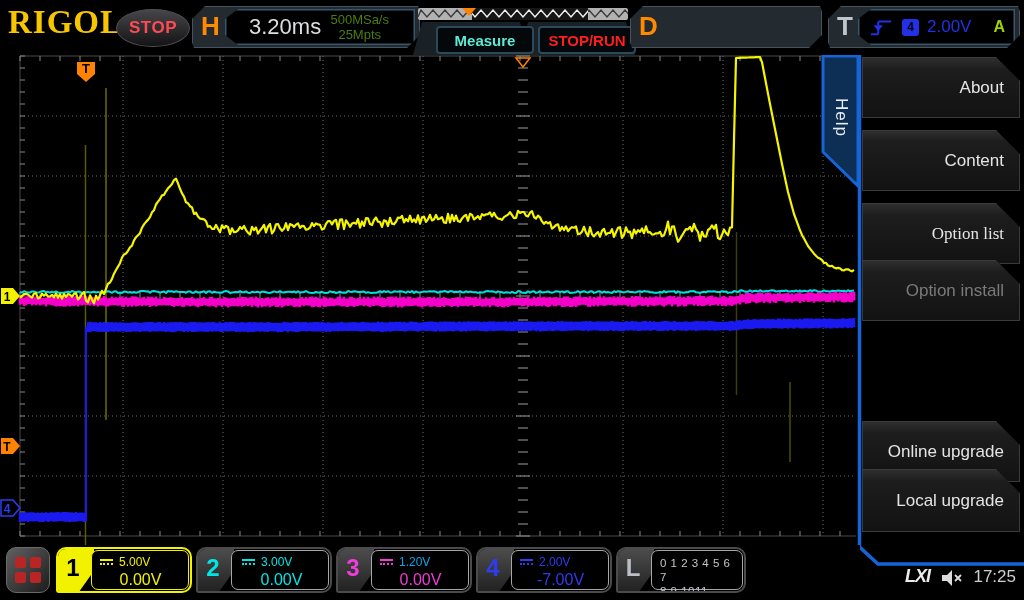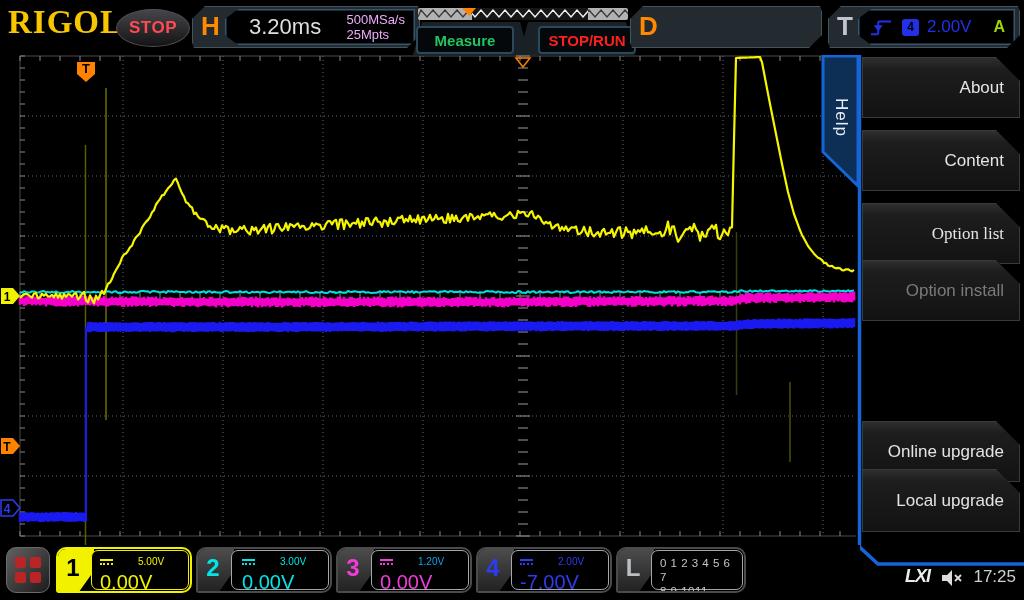--- a/index.html
+++ b/index.html
@@ -5,21 +5,21 @@
   html,body{margin:0;padding:0;background:#000;width:1024px;height:600px;overflow:hidden;}
   .screen{position:relative;width:1024px;height:600px;background:#000;font-family:"Liberation Sans",sans-serif;-webkit-user-select:none;user-select:none;}
   
   .topbar{position:absolute;left:0;top:0;width:1024px;height:55px;background:#000;}
   .logo{position:absolute;left:8px;top:4px;font-family:"Liberation Serif",serif;font-weight:bold;font-size:33px;color:#f7c600;letter-spacing:1px;}
   .stop-badge{position:absolute;left:116px;top:9px;width:72px;height:36px;border-radius:50%;background:linear-gradient(#46464a,#141416);border:1px solid #505054;display:flex;align-items:center;justify-content:center;color:#ff4a52;font-weight:bold;font-size:17px;letter-spacing:.5px;}
   .tb-group{position:absolute;top:6px;height:42px;background:#232a30;box-shadow:inset 0 0 0 1px #46525c;clip-path:polygon(13px 0,calc(100% - 2px) 0,100% 6px,100% calc(100% - 13px),calc(100% - 13px) 100%,2px 100%,0 calc(100% - 6px),0 13px);}
   .tb-letter{position:absolute;left:9px;top:5px;font-size:26px;font-weight:bold;color:#ff8a00;}
   .tb-inner{position:absolute;left:33px;right:5px;top:3px;bottom:3px;background:#000;box-shadow:inset 0 0 0 1.5px #34566e;clip-path:polygon(13px 0,100% 0,100% 100%,13px 100%,0 calc(100% - 10px),0 10px);display:flex;align-items:center;}
   .tb-main{color:#dcdee0;font-size:22px;padding-left:24px;}
-  .tb-sub{margin-left:auto;text-align:left;padding-right:10px;color:#f0abfc;font-size:13px;line-height:15px;}
+  .tb-sub{margin-left:auto;text-align:center;padding-right:26px;color:#4d7c0f;font-size:13px;line-height:15px;}
   .btn-wrap{position:absolute;top:22px;height:33px;background:#1a2126;clip-path:polygon(9px 0,calc(100% - 9px) 0,100% 100%,0 100%);}
   .tb-btn{position:absolute;top:26px;height:24px;background:#05080a;border:2px solid #2a4a5c;border-radius:4px;display:flex;align-items:center;justify-content:center;font-weight:bold;font-size:15px;}
   .t-inner-row{display:flex;align-items:center;width:100%;padding:0 6px 0 10px;gap:8px;}
   .t-badge{width:17px;height:17px;border-radius:3px;display:flex;align-items:center;justify-content:center;font-size:12px;font-weight:bold;color:#000;}
   .t-level{font-size:17px;}
   .t-mode{margin-left:auto;color:#9fd400;font-weight:bold;font-size:16px;padding-right:4px;}
   
   .right-bg{position:absolute;left:858px;top:55px;width:166px;height:545px;background:#000;}
   .help-tab-label{position:absolute;left:826px;top:72px;width:30px;height:90px;writing-mode:vertical-rl;color:#e9eef5;font-size:17px;letter-spacing:1px;display:flex;align-items:center;justify-content:center;}
   .menu-btn{position:absolute;left:862px;width:158px;height:61px;background:linear-gradient(#303030 0%,#1d1d1d 20%,#121212 100%);box-shadow:inset 0 0 0 1px #3a3a3a;clip-path:polygon(0 0,calc(100% - 24px) 0,100% 24px,100% 100%,0 100%);display:flex;align-items:center;justify-content:flex-end;padding-right:16px;box-sizing:border-box;color:#e4e4e4;font-size:17px;}
@@ -31,22 +31,22 @@
   .spk{position:absolute;right:60px;top:568px;}
   
   .bottombar{position:absolute;left:0;top:545px;width:860px;height:55px;background:#000;}
   .grid-btn{position:absolute;left:6px;top:2px;width:44px;height:46px;border-radius:10px;background:linear-gradient(135deg,#606060,#1c1c1c);border:1px solid #6a6a6a;display:flex;align-items:center;justify-content:center;box-sizing:border-box;}
   .grid-ic{display:grid;grid-template-columns:11px 11px;grid-gap:4px;}
   .grid-ic i{width:11px;height:11px;background:#b92525;border-radius:2px;}
   .ch-box{position:absolute;top:2px;width:136px;height:46px;border:2px solid #4b4b4b;border-radius:10px 10px 10px 3px;background:#000;box-sizing:border-box;overflow:hidden;}
   .ch-wedge{position:absolute;left:0;top:0;width:36px;height:42px;background:linear-gradient(#4c4c4c,#222);clip-path:polygon(0 0,100% 0,100% 52%,60% 100%,0 100%);}
   .ch-num{position:absolute;left:0;top:5px;width:30px;text-align:center;font-size:24px;font-weight:bold;}
   .ch-inner{position:absolute;left:33px;top:1px;right:1px;bottom:1px;background:#000;border:1.5px solid #a2a8ac;border-radius:7px;box-sizing:border-box;padding:1px 7px 0 8px;}
-  .ch-row1{display:flex;align-items:center;gap:24px;font-size:10px;height:19px;}
-  .ch-row2{text-align:left;font-size:20px;height:19px;}
+  .ch-row1{display:flex;align-items:center;gap:5px;font-size:12px;height:19px;}
+  .ch-row2{text-align:center;font-size:16px;height:19px;}
   .dc-icon{display:inline-block;width:14px;}
   .dc-icon i{display:block;width:13px;height:2px;}
   .dc-icon i.b{height:0;border-bottom:2px dotted;background:none !important;margin-top:2px;}
   .lg-rows{color:#c3c7cb;font-size:11.5px;line-height:14px;padding-top:4px;letter-spacing:.5px;}
   svg text{font-family:"Liberation Sans",sans-serif;}
 </style>
 </head>
 <body>
 
 <div class="screen">
@@ -72,21 +72,21 @@
         <path d="M0,10 L3,3 L9,10 L15,3 L21,10 L27,3 L33,10 L39,3 L45,10 L51,3 L57,10 L63,3 L69,10 L75,3 L81,10 L87,3 L93,10 L99,3 L105,10 L111,3 L117,10 L123,3 L129,10 L135,3 L141,10 L147,3 L153,10 L159,3 L165,10 L171,3 L177,10 L183,3 L189,10 L195,3 L201,10 L207,3 L213,10" fill="none" stroke="#3a3a3a" stroke-width="1.4"></path>
         <clipPath id="midclip">
           <rect x="54" y="0" width="116" height="14"></rect>
         </clipPath>
         <path d="M0,10 L3,3 L9,10 L15,3 L21,10 L27,3 L33,10 L39,3 L45,10 L51,3 L57,10 L63,3 L69,10 L75,3 L81,10 L87,3 L93,10 L99,3 L105,10 L111,3 L117,10 L123,3 L129,10 L135,3 L141,10 L147,3 L153,10 L159,3 L165,10 L171,3 L177,10 L183,3 L189,10 L195,3 L201,10 L207,3 L213,10" fill="none" stroke="#efefef" stroke-width="1.4" clip-path="url(#midclip)"></path>
         <polygon points="44,1 58,1 51,9" fill="#ff8200"></polygon>
       </svg>
 
     <div class="btn-wrap" style="left:413px;width:116px;"></div>
     <div class="btn-wrap" style="left:519px;width:116px;"></div>
-    <div class="tb-btn" style="left:416px;width:94px;color:#22c55e;">Measure</div>
+    <div class="tb-btn" style="left:436px;width:94px;color:#5eead4;">Measure</div>
     <div class="tb-btn" style="left:530px;width:94px;color:#ff1f1f;margin-left:8px;">STOP/RUN</div>
 
     <div class="tb-group" style="left:630px;width:192px;">
       <div class="tb-letter">D</div>
     </div>
 
     <div class="tb-group" style="left:828px;width:192px;">
       <div class="tb-letter" style="color:#c0c6cb;">T</div>
       <div class="tb-inner" style="left:30px;">
         <div class="t-inner-row">

